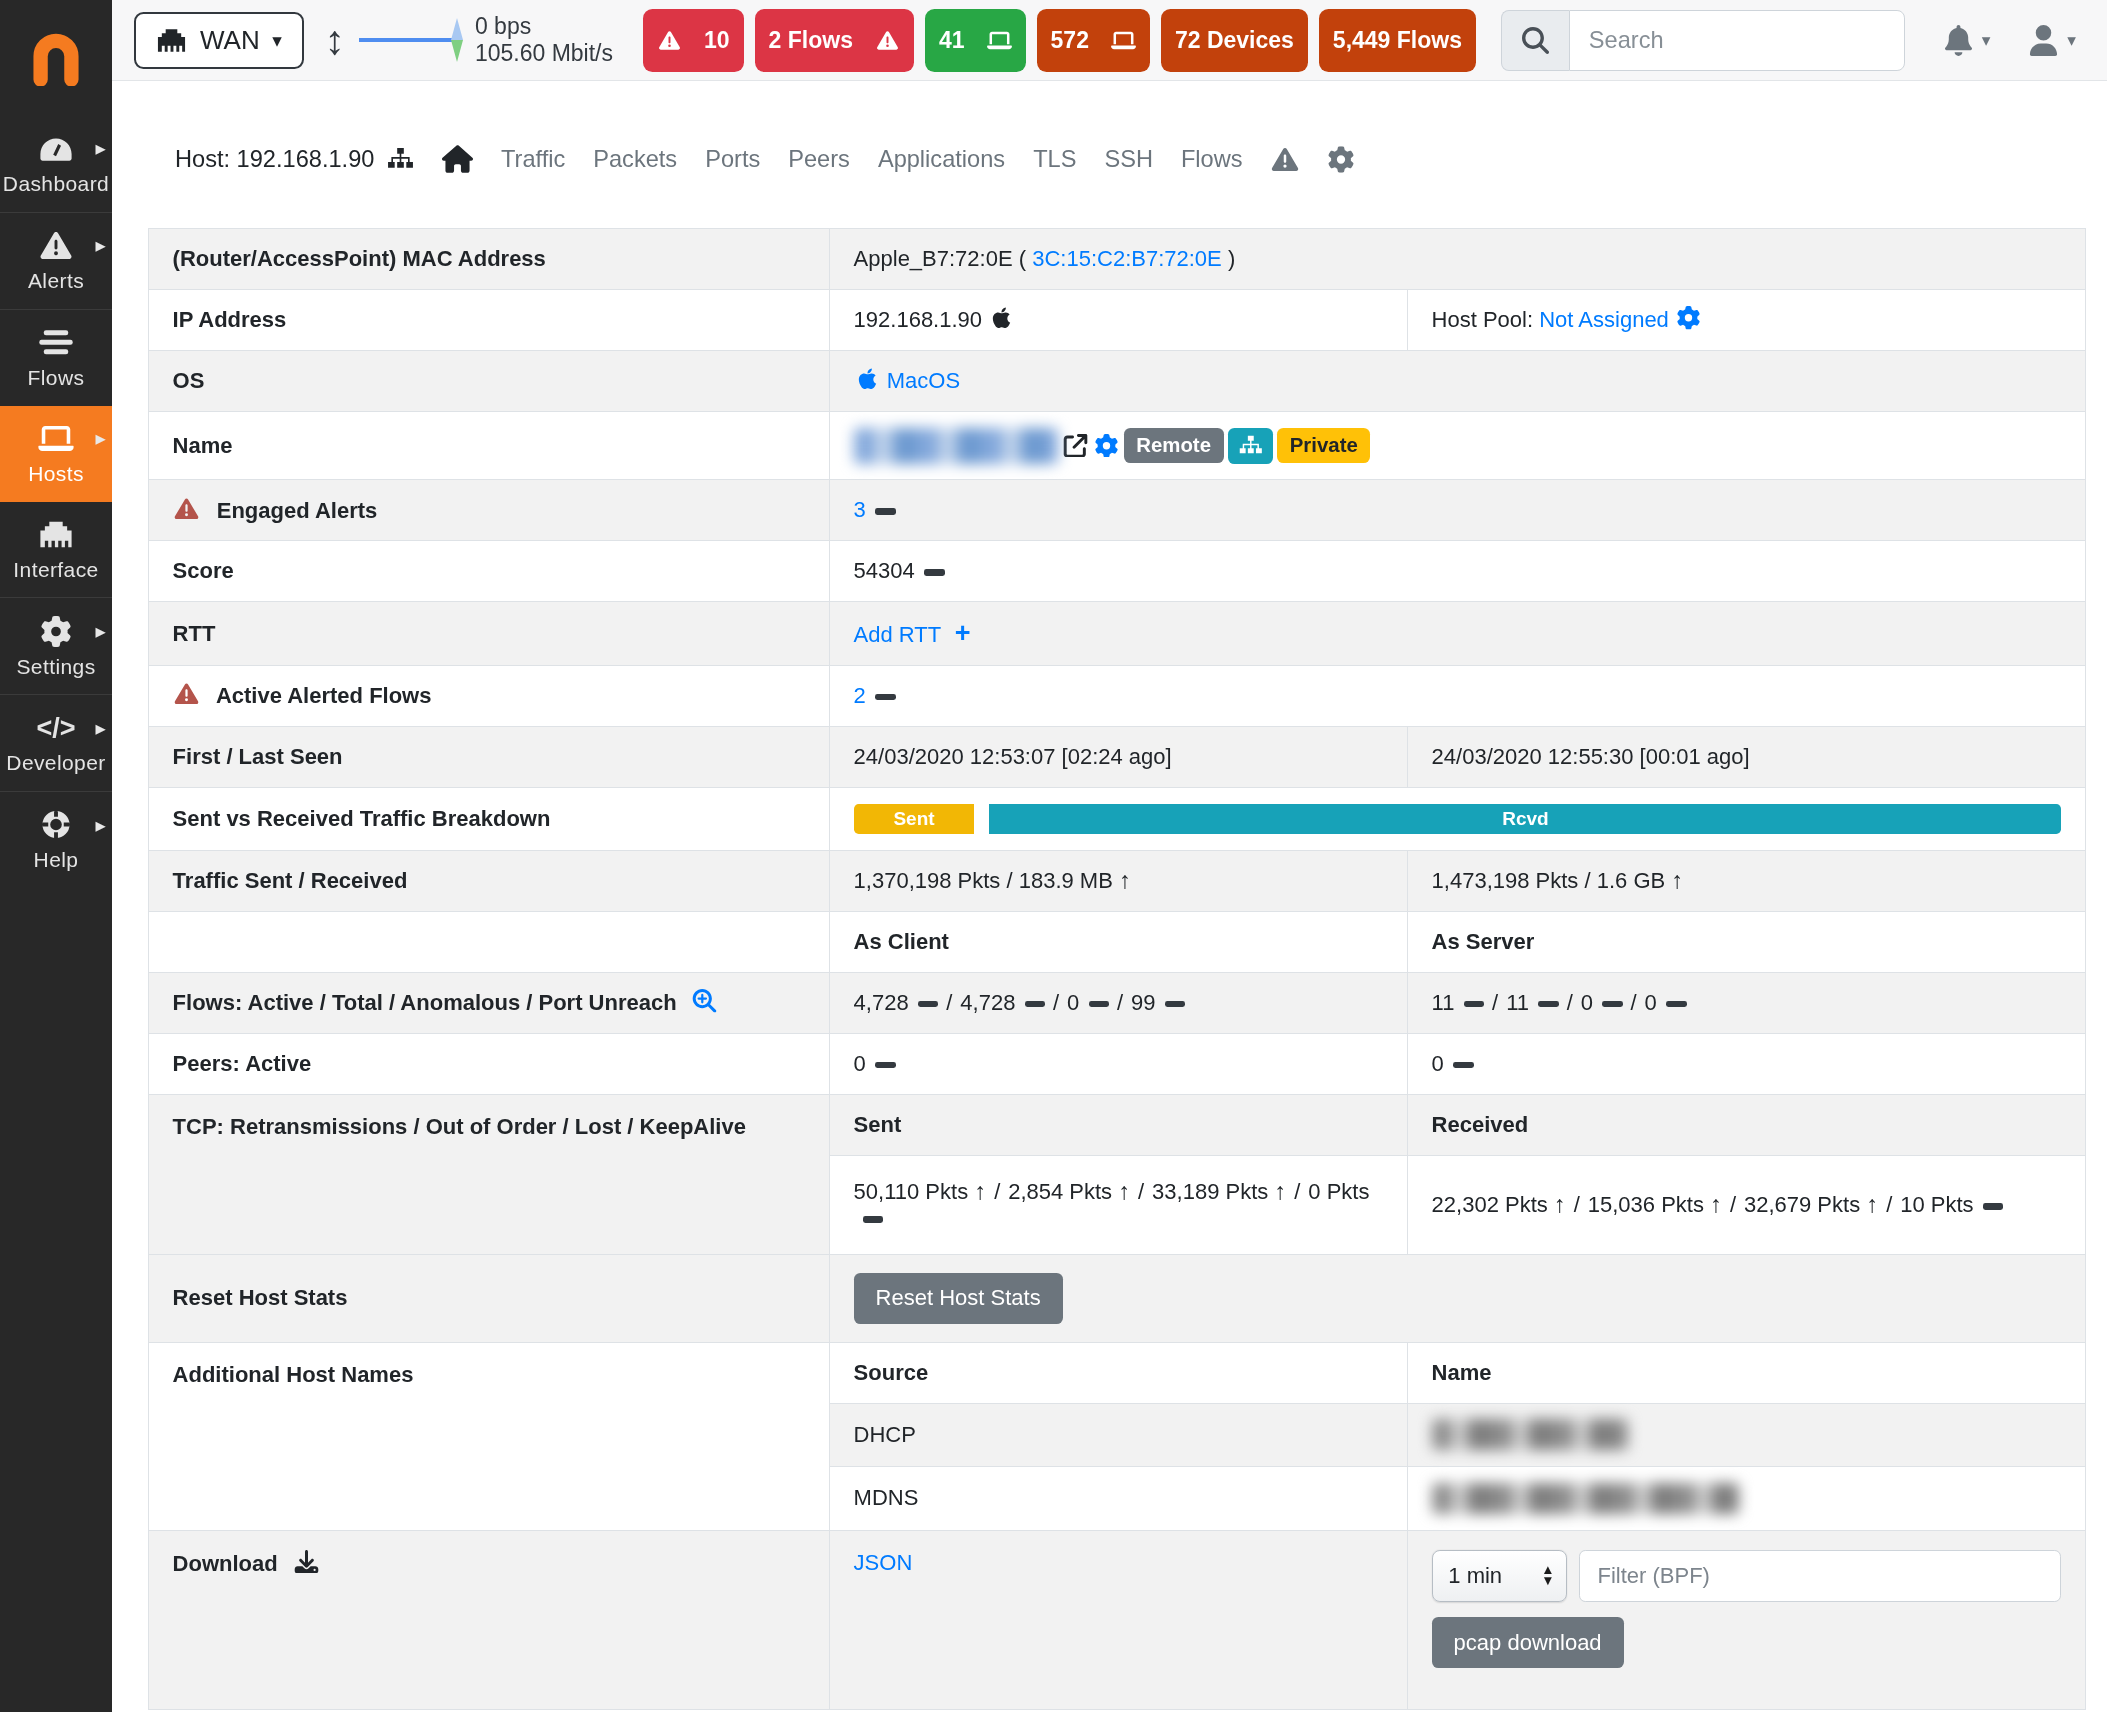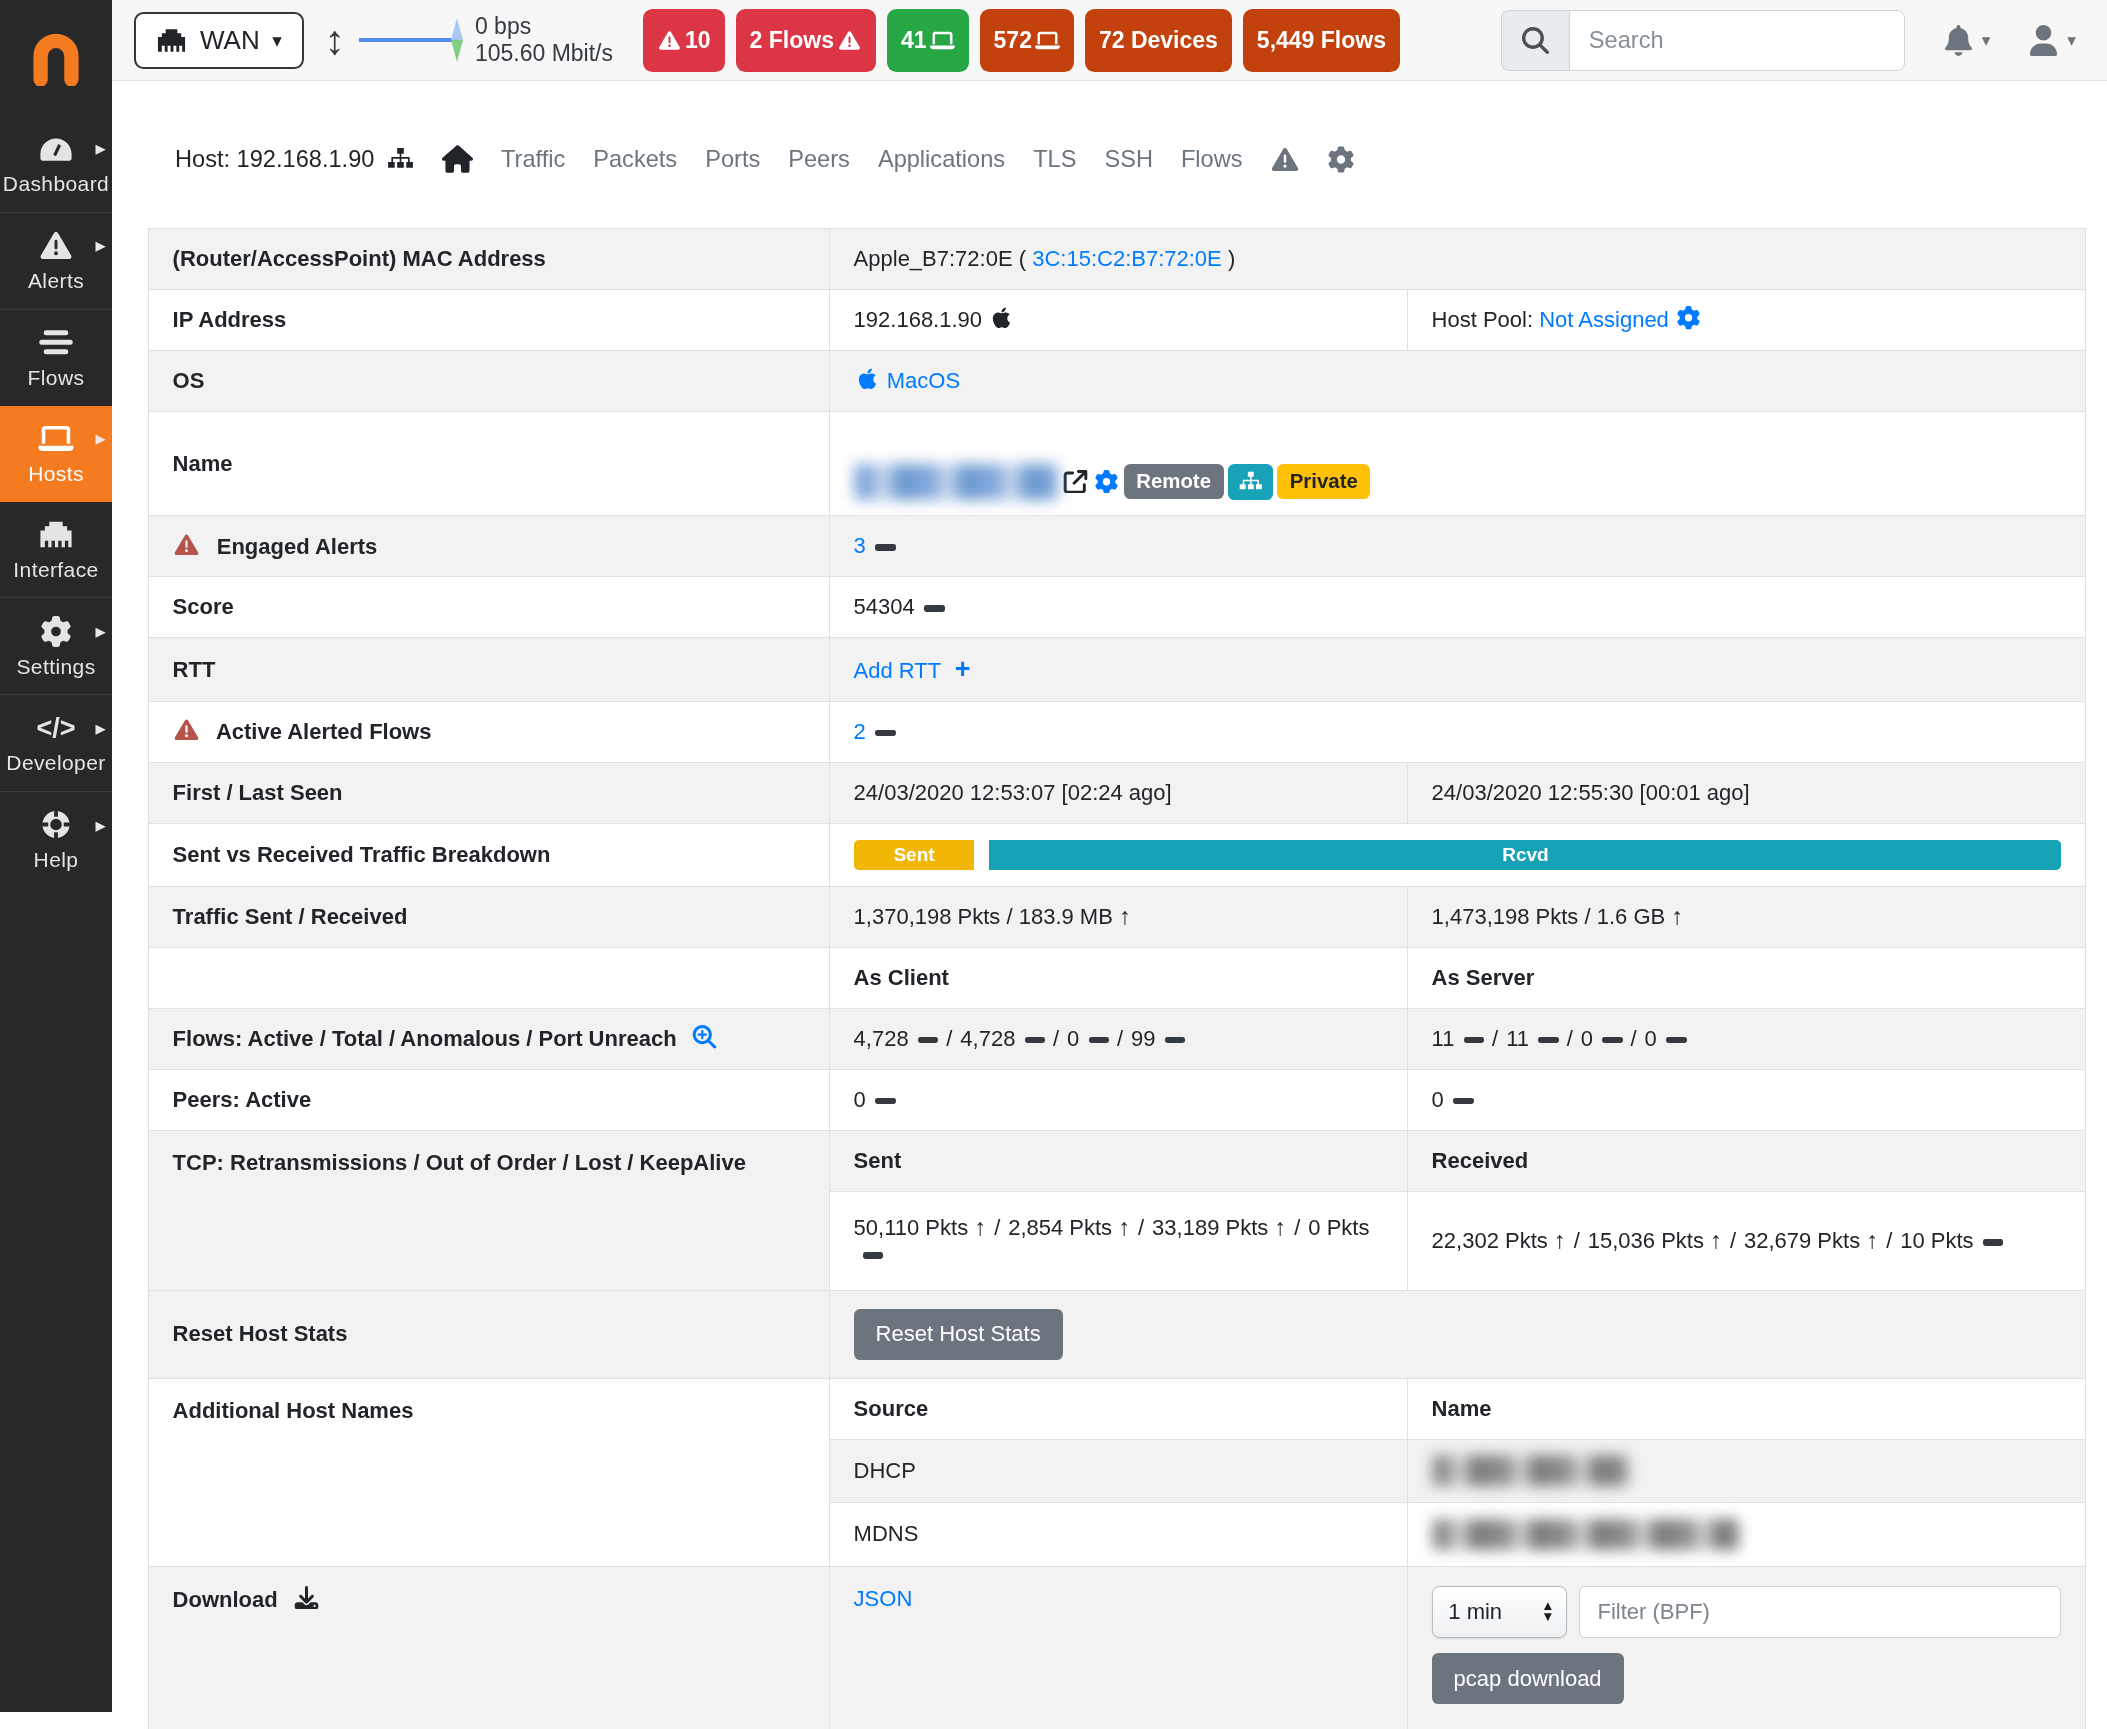--- a/index.html
+++ b/index.html
@@ -35,21 +35,21 @@
   .updown { margin-left:20.4px; font-size:41px; font-weight:bold; color:#343a40; }
   .gauge { display:flex; align-items:center; margin-left:14px; }
   .gauge-line { width:93px; height:3.9px; background:#4f8df0; }
   .needle { width:12.6px; margin-left:-0.8px; display:flex; flex-direction:column; }
   .needle .ntop { width:0; height:0; border-left:6.3px solid transparent;
     border-right:6.3px solid transparent; border-bottom:22px solid #a8c8f2; }
   .needle .nbot { width:0; height:0; border-left:6.3px solid transparent;
     border-right:6.3px solid transparent; border-top:22px solid #7fcf82; }
   .thru { margin-left:11px; font-size:23px; line-height:27.5px; color:#343a40; }
   .badges { display:flex; gap:11px; margin-left:30px; }
-  .badge { display:flex; align-items:center; gap:3px; border-radius:9.4px;
+  .badge { display:flex; align-items:center; gap:22px; border-radius:9.4px;
     padding:18px 14px; font-size:23px; font-weight:bold; color:#fff; cursor:pointer; }
   .badge .ic { width:25px; height:21px; fill:#fff; }
   .b-red { background:#dc3545; } .b-green { background:#28a745; } .b-gray { background:#c2410c; }
   .search-group { margin-left:auto; display:flex; height:61px; }
   .search-icbox { width:68px; background:#e9ecef; border:0.8px solid #ced4da;
     border-right:none; border-radius:7.9px 0 0 7.9px; display:flex;
     align-items:center; justify-content:center; }
   .search-icbox .ic { width:27px; height:27px; fill:#495057; }
   .search-input { width:336px; border:0.8px solid #ced4da; border-radius:0 7.9px 7.9px 0;
     font-size:23.6px; padding:0 19px; color:#212529; outline:none;
@@ -83,21 +83,21 @@
   a, .lnk { color:#007bff; text-decoration:none; cursor:pointer; }
   .dash-ic { display:inline-block; width:20.4px; height:6.3px; background:#343a40;
     border-radius:2.4px; margin-left:9.4px; vertical-align:middle; }
   .up-ic { font-weight:bold; margin-left:6.3px; font-size:23.6px; }
   .sep { margin:0 7.9px; }
   .row-ic { width:27px; height:23.6px; vertical-align:-2.4px; }
   .red-tri { fill:#b4544b; margin-right:11px; }
   .blue-ic { fill:#007bff; }
   .dark-ic { fill:#212529; }
   .plus-glyph { font-weight:bold; font-size:27px; margin-left:7.9px; color:#007bff; }
-  .name-flex { display:flex; align-items:center; gap:4px;margin-top:36px; }
+  .name-flex { display:flex; align-items:center; gap:4px; }
   .blur-name { display:inline-block; width:204px; height:36px; border-radius:4.7px;
     background:repeating-linear-gradient(90deg,#84a9dc 0 20.4px,#bcd0ea 20.4px 39px,#6f9bd1 39px 64px);
     filter:blur(7px); }
   .blur-gray { display:inline-block; height:31px; border-radius:4.7px;
     background:repeating-linear-gradient(90deg,#8f8f8f 0 19px,#c9c9c9 19px 36px,#7f7f7f 36px 61px);
     filter:blur(7px); vertical-align:middle; }
   .blur-w1 { width:196px; } .blur-w2 { width:307px; }
   .mini-badge { display:inline-flex; align-items:center; border-radius:6.3px;
     padding:6.3px 12.6px; font-size:20.4px; font-weight:bold; color:#fff; }
   .mb-gray { background:#6c757d; } .mb-teal { background:#17a2b8; padding:7px 11px; }

